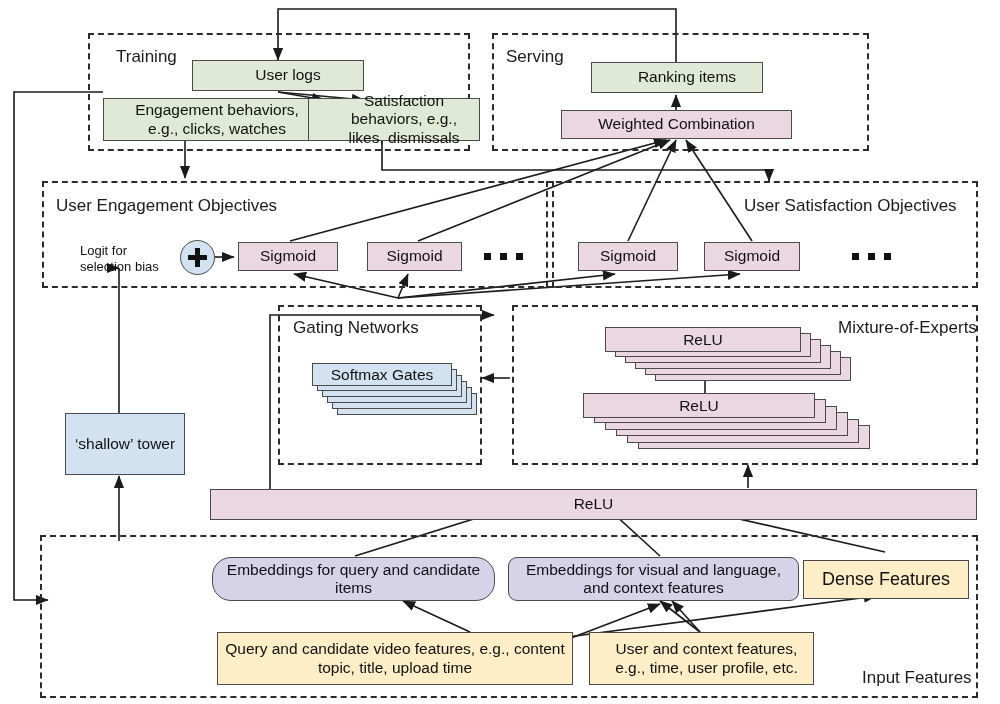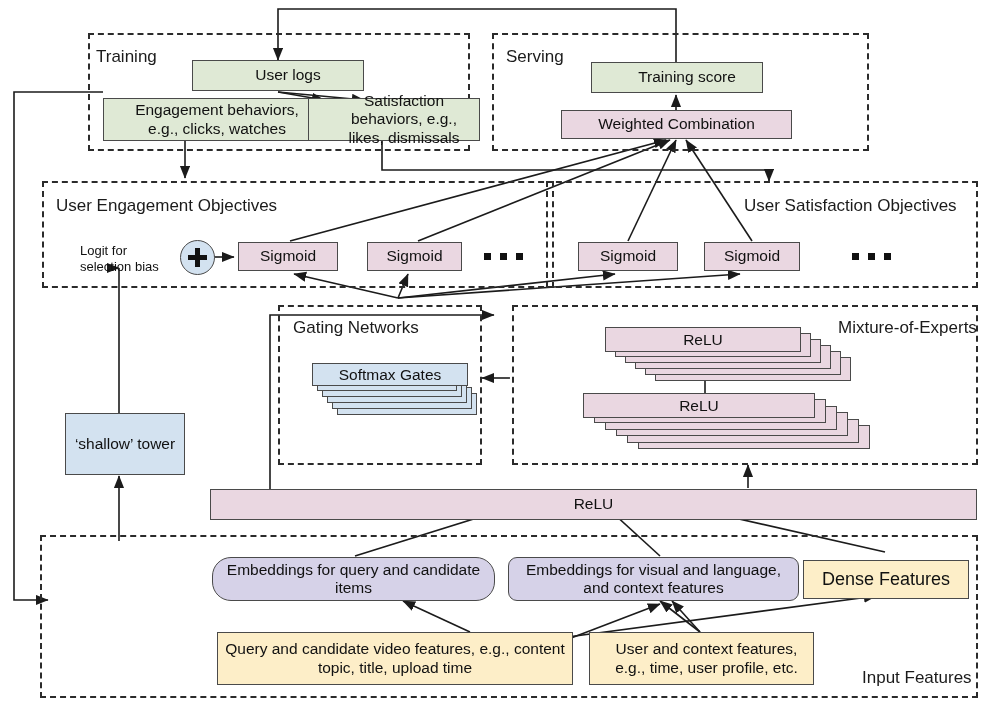--- a/index.html
+++ b/index.html
@@ -89,21 +89,21 @@
       <path d="M545,640 L876,596"></path>
       <path d="M545,648 L660,604"></path>
 
       <path d="M119,541 L119,476"></path>
 
       <path d="M103,92 L14,92 L14,600 L48,600"></path>
     </g>
   </svg>
 
   <div class="grp" style="left:88px;top:33px;width:382px;height:118px;"></div>
-  <div class="grp-label" style="left:96px;top:47px;text-align:center;">Training</div>
+  <div class="grp-label" style="left:116px;top:47px;text-align:center;">Training</div>
 
   <div class="grp" style="left:492px;top:33px;width:377px;height:118px;"></div>
   <div class="grp-label" style="left:506px;top:47px;">Serving</div>
 
   <div class="grp" style="left:42px;top:181px;width:512px;height:107px;"></div>
   <div class="grp-label" style="left:56px;top:196px;">User Engagement Objectives</div>
 
   <div class="grp" style="left:546px;top:181px;width:432px;height:107px;"></div>
   <div class="grp-label" style="left:744px;top:196px;">User Satisfaction Objectives</div>
 
@@ -115,21 +115,21 @@
 
   <div class="grp" style="left:40px;top:535px;width:938px;height:163px;"></div>
   <div class="grp-label" style="left:862px;top:668px;">Input Features</div>
 
   <div class="node green" style="left:192px;top:60px;width:172px;height:31px;">User logs</div>
 
   <div class="node green" style="left:103px;top:98px;width:208px;height:43px;">Engagement behaviors, e.g., clicks, watches</div>
 
   <div class="node green" style="left:292px;top:98px;width:172px;height:43px;margin-left:16px;">Satisfaction behaviors, e.g., likes, dismissals</div>
 
-  <div class="node green" style="left:591px;top:62px;width:172px;height:31px;">Training score</div>
+  <div class="node green" style="left:591px;top:62px;width:172px;height:31px;">Ranking items</div>
 
   <div class="node pink" style="left:561px;top:110px;width:231px;height:29px;">Weighted Combination</div>
 
   <div class="caption" style="left:80px;top:243px;width:100px;">Logit for selection bias</div>
 
   <div class="plus" style="left:180px;top:240px;width:33px;height:33px;">
     <span class="bar" style="width:19px;height:5px;"></span>
     <span class="bar" style="width:5px;height:19px;"></span>
   </div>
 
@@ -148,21 +148,21 @@
       <i></i>
       <i></i>
     </div>
 
   <div class="stack" style="left:312px;top:363px;width:165px;height:60px;">
     <div class="card blue" style="left:25px;top:30px;width:140px;height:22px;"></div>
     <div class="card blue" style="left:20px;top:24px;width:140px;height:22px;"></div>
     <div class="card blue" style="left:15px;top:18px;width:140px;height:22px;"></div>
     <div class="card blue" style="left:10px;top:12px;width:140px;height:22px;"></div>
     <div class="card blue" style="left:5px;top:6px;width:140px;height:22px;"></div>
-    <div class="card blue" style="left:0px;top:0px;width:156px;height:23px;">Softmax Gates</div>
+    <div class="card blue" style="left:0px;top:0px;width:140px;height:23px;">Softmax Gates</div>
   </div>
 
   <div class="stack" style="left:605px;top:327px;width:250px;height:60px;">
     <div class="card pink" style="left:50px;top:30px;width:196px;height:24px;"></div>
     <div class="card pink" style="left:40px;top:24px;width:196px;height:24px;"></div>
     <div class="card pink" style="left:30px;top:18px;width:196px;height:24px;"></div>
     <div class="card pink" style="left:20px;top:12px;width:196px;height:24px;"></div>
     <div class="card pink" style="left:10px;top:6px;width:196px;height:24px;"></div>
     <div class="card pink" style="left:0px;top:0px;width:196px;height:25px;">ReLU</div>
   </div>

